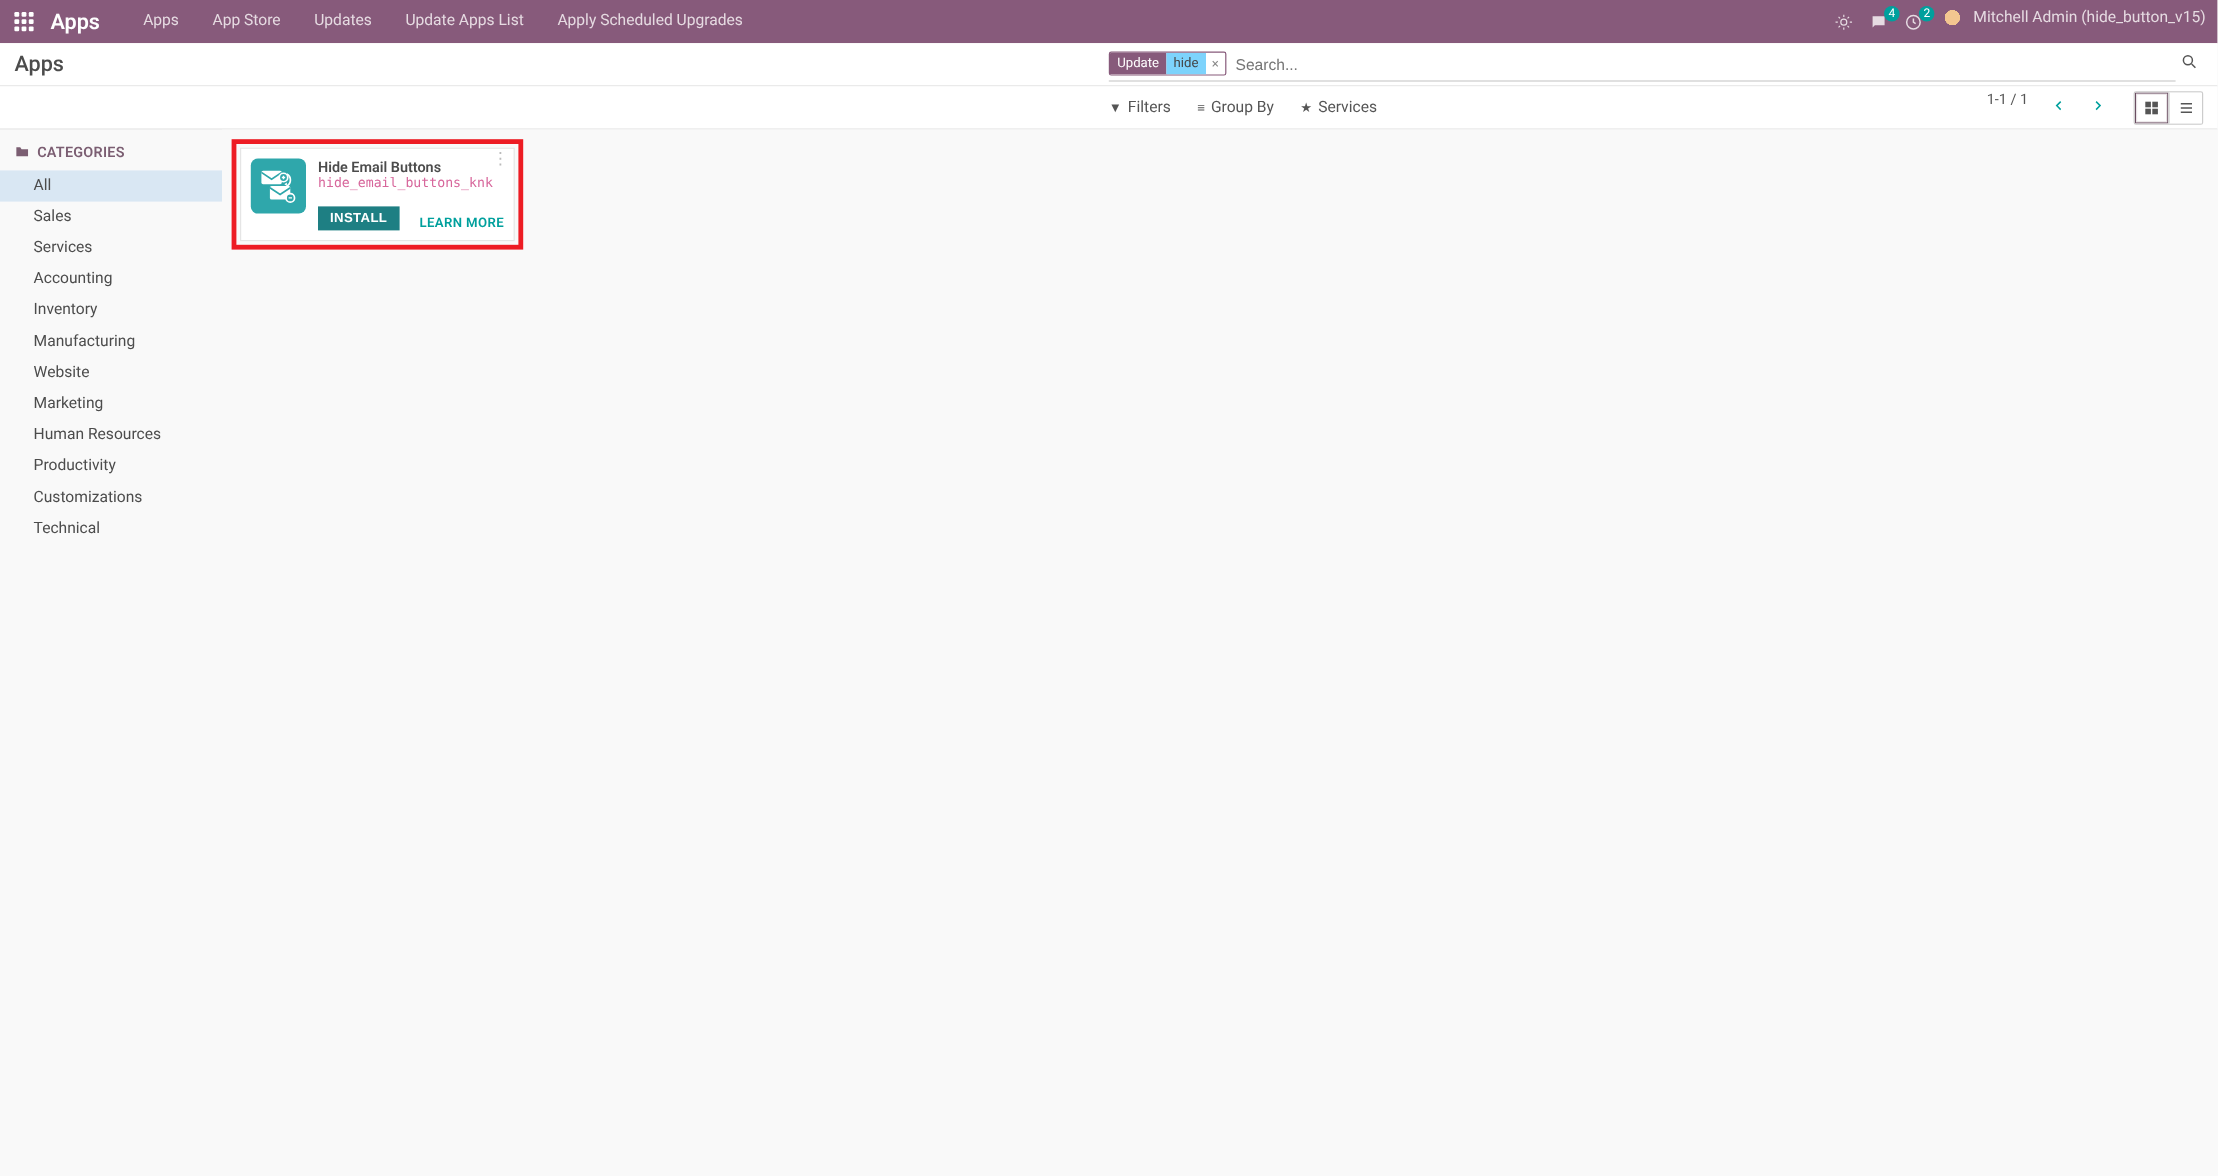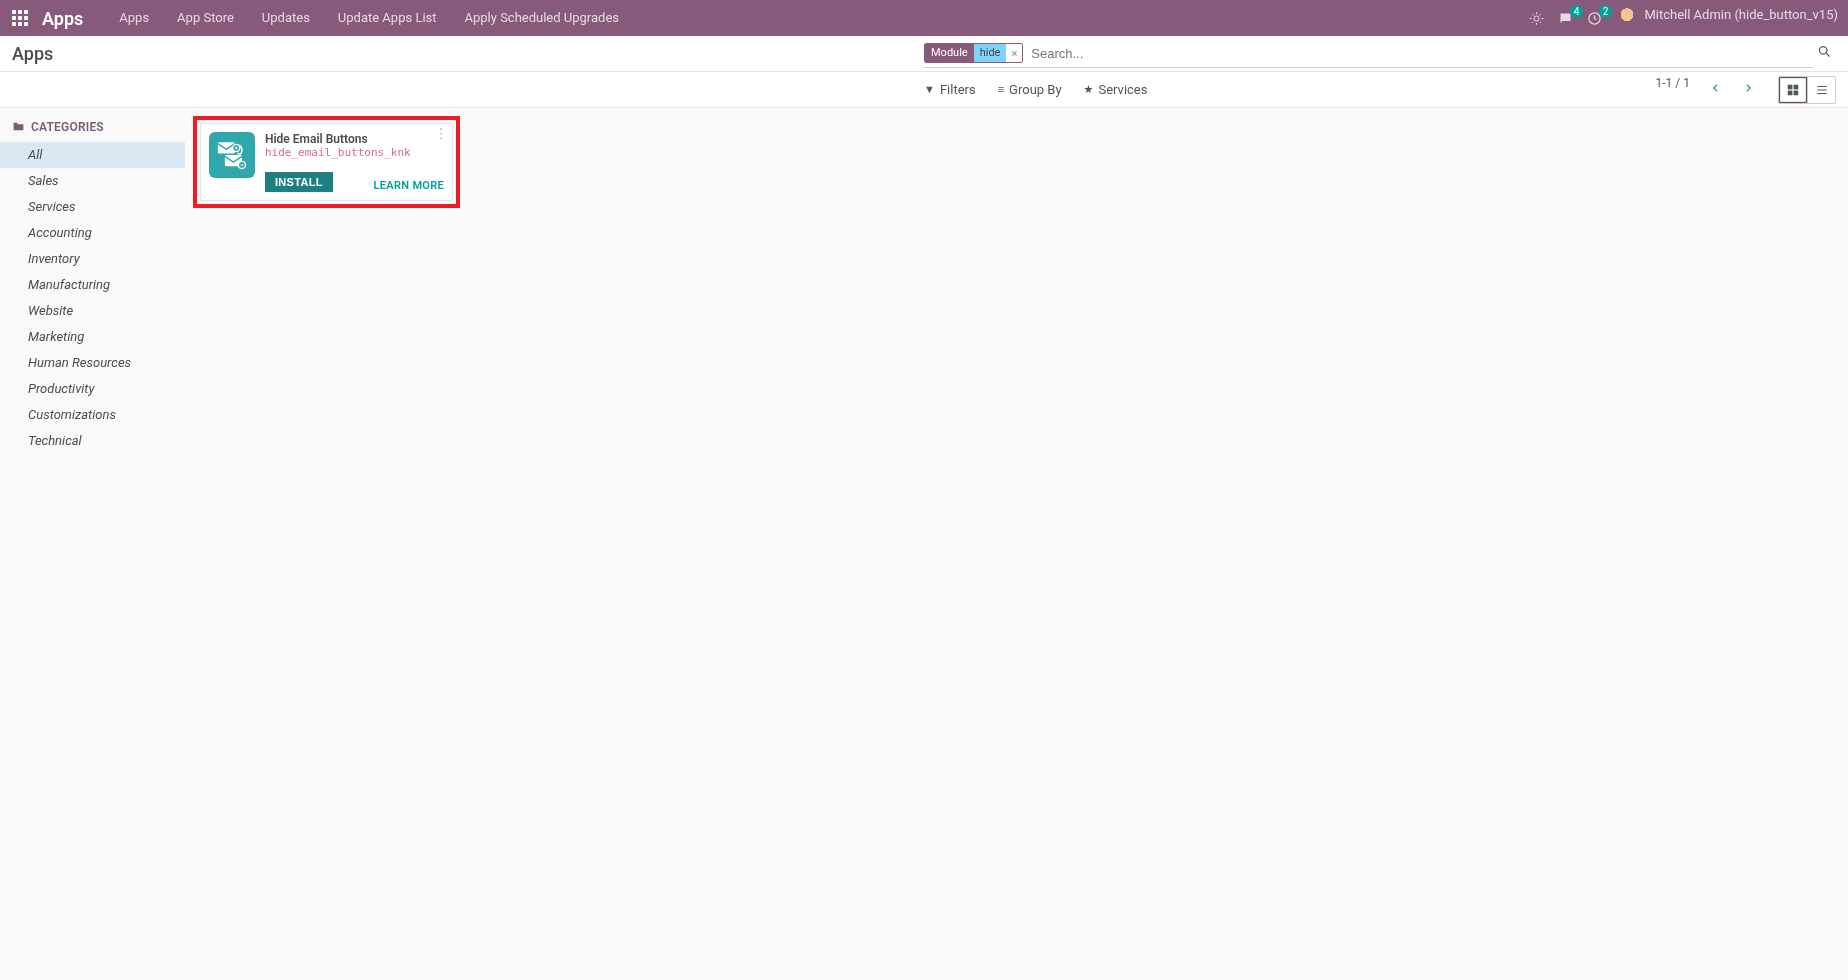--- a/index.html
+++ b/index.html
@@ -42,27 +42,27 @@
   .view-sw { display:flex; border:1px solid #ccc; border-radius:2px; overflow:hidden; margin-left:10px;}
   .view-sw .vbtn{ width:28px; height:26px; display:flex; align-items:center; justify-content:center; cursor:pointer; background:#fff; color:#666;}
   .view-sw .vbtn.active{ border:1px solid #6b4e62; background:#fff; box-shadow:inset 0 0 0 1px #e7e2e5;}
   .view-sw .vbtn + .vbtn{ border-left:1px solid #ccc;}
 
   
   .body { display:flex; height:calc(100% - 108px);}
   .sidebar { width:185px; padding:12px 0 0 0; font-size:13px;}
   .side-head{ display:flex; align-items:flex-start; gap:6px; color:#7b5e72; font-weight:600; padding:0 12px 8px 12px; font-size:12px; letter-spacing:.2px;}
   .side-head svg{ width:13px; height:13px;}
-  .side-list{ list-style:none;font-style:italic;}
+  .side-list{ list-style:none;}
   .side-list li{ padding:4px 12px 4px 28px; color:#4c4c4c; cursor:pointer; line-height:18px;}
   .side-list li.active{ background:#d9e7f3;}
 
   .content { flex:1; padding:8px 8px; position:relative; background:#f9f9f9;}
   .kanban{ display:flex; flex-wrap:wrap; gap:10px;}
-  .card-wrap{ border:4px solid #ed1c24; padding:3px; width:267px;}
+  .card-wrap{ border:4px solid #ed1c24; padding:3px; width:243px;}
   .card{ width:100%; border:1px solid #e5e5e5; background:#fff; display:flex; padding:8px; position:relative; gap:10px; height:78px;}
   .card-ico{ width:46px; height:46px; border-radius:6px; background:#2fa7ab; display:flex; align-items:center; justify-content:center; flex-shrink:0;}
   .card-ico svg{ width:34px; height:34px;}
   .card-body{ flex:1; display:flex; flex-direction:column; justify-content:space-between;}
   .card-title{ font-weight:600; color:#4c4c4c; font-size:12px; line-height:14px;}
   .card-tech{ color:#d7669b; font-family:monospace; font-size:11px; line-height:14px;}
   .card-actions{ display:flex; align-items:flex-end; justify-content:space-between; margin-top:2px;}
   .btn-install{ background:#1e7f83; color:#fff; border:none; padding:4px 10px; font-size:11px; font-weight:600; letter-spacing:.3px; cursor:pointer;}
   .btn-learn{ color:#00a09d; font-weight:600; font-size:11px; letter-spacing:.3px; cursor:pointer;}
   .card-menu{ position:absolute; right:4px; top:4px; color:#bbb; cursor:pointer; font-size:14px; line-height:10px;}
@@ -118,21 +118,21 @@
       <span class="avatar"></span>
       <span>Mitchell Admin (hide_button_v15)</span>
     </div>
   </div>
 </div>
 
 <div class="control-row">
   <div class="breadcrumb">Apps</div>
   <div class="search-wrap">
     <div class="facet">
-      <span class="facet-label">Module</span>
+      <span class="facet-label">Update</span>
       <span class="facet-value">hide</span>
       <span class="facet-x">×</span>
     </div>
     <input class="search-input" placeholder="Search..." style="">
   </div>
   <div class="search-icon">
     <svg width="15" height="15" viewBox="0 0 24 24" fill="none" stroke="#555" stroke-width="2">
         <circle cx="10" cy="10" r="6"></circle>
         <path d="M20 20l-5-5"></path>
       </svg>

